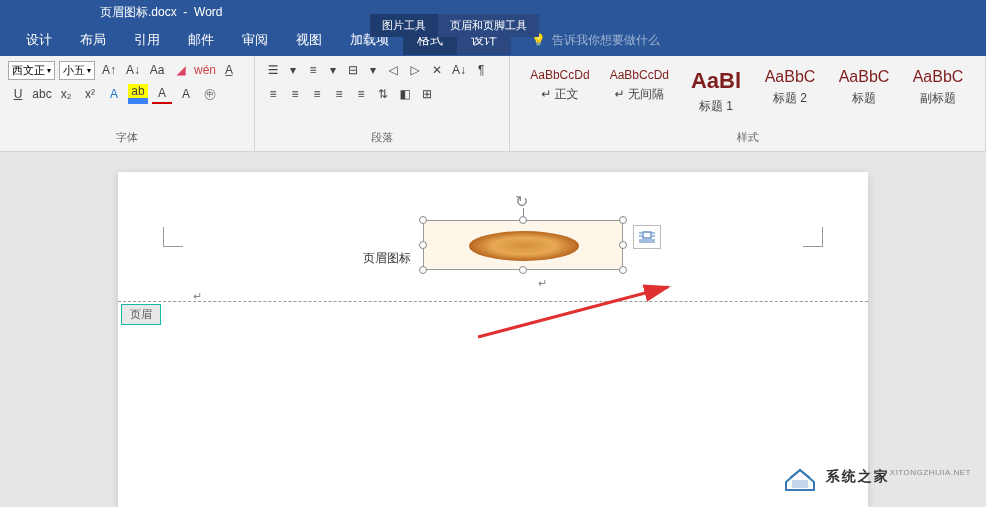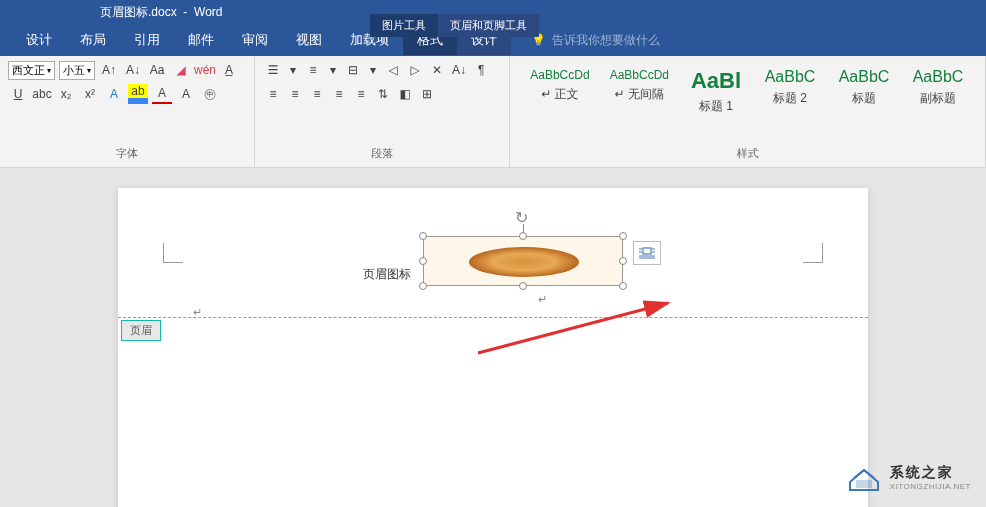--- a/index.html
+++ b/index.html
@@ -11,39 +11,39 @@
     .context-tab { padding: 4px 12px; color: white; font-size: 11px; background: #1e3c6e; }
     .context-tab:nth-child(2) { background: #2b4880; }
     
     .ribbon-tabs { background: #2b579a; height: 32px; display: flex; align-items: center; padding-left: 12px; }
     .ribbon-tab { color: white; font-size: 13px; padding: 6px 14px; cursor: pointer; }
     .ribbon-tab.active { background: #1e3c6e; }
     .ribbon-tab.active2 { background: #2b4880; }
     .search-area { display: flex; align-items: center; color: #a0b4d0; font-size: 12px; margin-left: 20px; }
     .search-icon { margin-right: 6px; }
     
-    .ribbon-content { background: #f3f3f3; height: 112px; display: flex; border-bottom: 1px solid #d4d4d4; }
+    .ribbon-content { background: #f3f3f3; height: 96px; display: flex; border-bottom: 1px solid #d4d4d4; }
     .ribbon-group { border-right: 1px solid #d4d4d4; padding: 4px 8px; display: flex; flex-direction: column; }
     .group-controls { flex: 1; }
     .group-label { text-align: center; font-size: 11px; color: #666; padding: 2px 0; }
     
     .font-group { width: 268px; }
     .font-row { display: flex; gap: 4px; margin-bottom: 4px; align-items: center; }
     .combo { border: 1px solid #ababab; background: white; font-size: 11px; padding: 1px 3px; display: inline-flex; align-items: center; }
     .combo .arrow { margin-left: 2px; font-size: 8px; }
     .btn-icon { width: 20px; height: 20px; display: inline-flex; align-items: center; justify-content: center; font-size: 12px; color: #444; cursor: pointer; }
     .btn-icon.small { width: 16px; }
     
     .para-group { width: 268px; }
     .para-row { display: flex; gap: 2px; margin-bottom: 4px; }
     
     .styles-group { flex: 1; }
     .styles-gallery { display: flex; gap: 4px; padding: 4px; }
     .style-item { text-align: center; padding: 4px 8px; cursor: pointer; min-width: 70px; }
-    .style-preview { font-size: 12px; color: #15803d; margin-bottom: 4px; white-space: nowrap; }
+    .style-preview { font-size: 12px; color: #7f1d1d; margin-bottom: 4px; white-space: nowrap; }
     .style-preview.big { font-size: 22px; font-weight: bold; }
     .style-preview.med { font-size: 16px; }
     .style-name { font-size: 12px; color: #444; }
     
     .document-area { background: #e6e6e6; height: 355px; position: relative; display: flex; justify-content: center; padding-top: 20px; }
     .page { background: white; width: 750px; height: 335px; position: relative; box-shadow: 0 2px 8px rgba(0,0,0,0.15); }
     
     .header-area { position: relative; height: 130px; border-bottom: 1px dashed #999; }
     .corner-mark { position: absolute; width: 20px; height: 20px; border: 1px solid #999; }
     .corner-tl { top: 55px; left: 45px; border-right: none; border-top: none; }
@@ -72,21 +72,21 @@
     .return-mark { position: absolute; font-size: 11px; color: #888; }
     .ret1 { left: 420px; top: 105px; }
     .ret2 { left: 75px; top: 118px; }
     
     .header-tag { position: absolute; left: 3px; top: 132px; background: #e8e8e8; border: 1px solid #14b8a6; padding: 2px 8px; font-size: 11px; color: #555; }
     
     .red-arrow { position: absolute; left: 350px; top: 110px; width: 220px; height: 60px; pointer-events: none; }
     
     .watermark { position: absolute; right: 15px; bottom: 15px; display: flex; align-items: center; gap: 8px; }
     .wm-logo { width: 36px; height: 30px; }
-    .wm-text { display: flex; flex-direction: column; }
+    .wm-text { display: flex; flex-direction: row; }
     .wm-cn { font-size: 14px; font-weight: bold; color: #333; letter-spacing: 2px; }
     .wm-en { font-size: 8px; color: #888; letter-spacing: 0.5px; }
   </style>
 </head>
 <body>
 
 <div class="title-bar">
   <span class="title-text">
     <span>页眉图标.docx</span> &nbsp;-&nbsp; <span>Word</span>
   </span>

